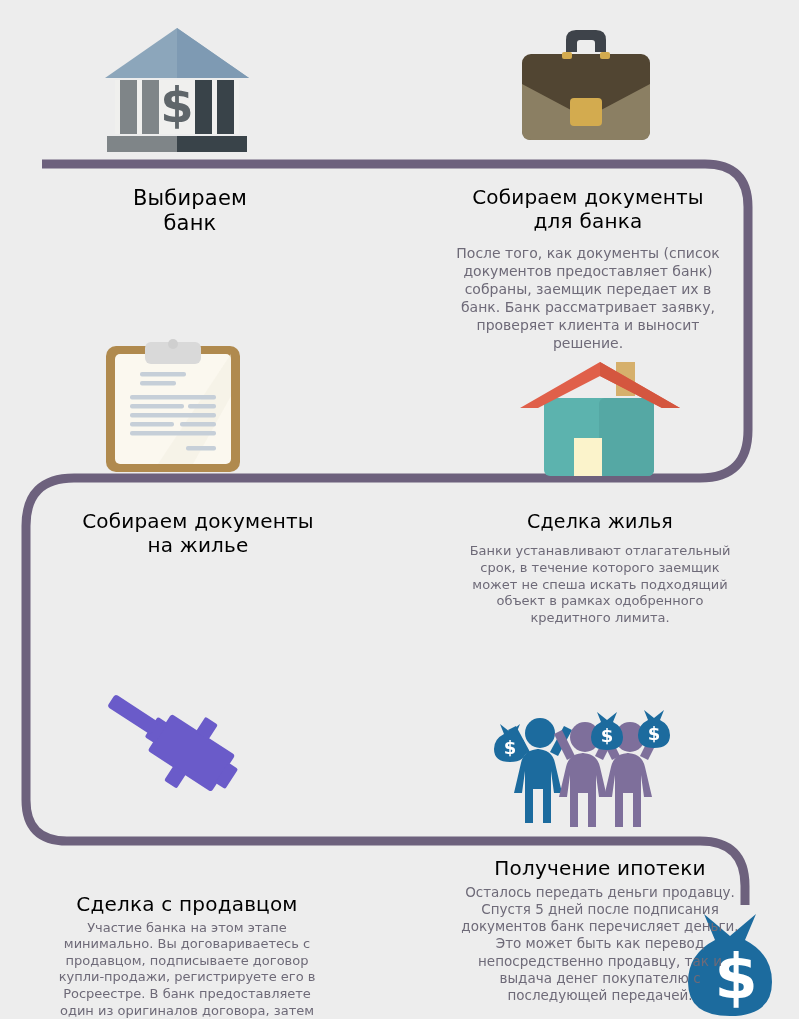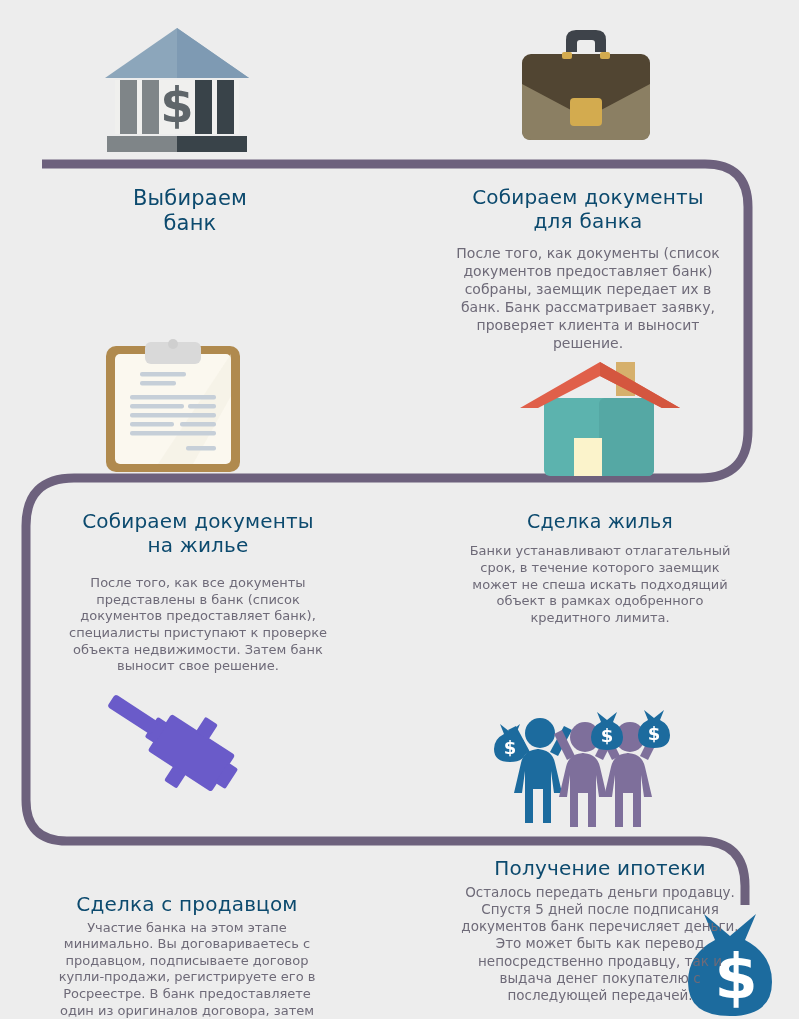--- a/index.html
+++ b/index.html
@@ -20,21 +20,21 @@
   #path-svg{
     position:absolute;
     left:0; top:0;
     width:799px; height:1019px;
     pointer-events:none;
   }
 
   
   .block{ position:absolute; text-align:center; }
   .block .title{
-    color:#0c4a6e;
+    color:#000000;
     font-weight:400;
     line-height:1.18;
     letter-spacing:.2px;
     white-space:pre-line;
   }
   .block .body{
     color:#6e6a78;
     line-height:1.28;
     white-space:pre-line;
   }
@@ -197,26 +197,20 @@
 документов предоставляет банк)
 собраны, заемщик передает их в
 банк. Банк рассматривает заявку,
 проверяет клиента и выносит
 решение.</div>
   </div>
 
   <div class="block" id="block-3">
     <div class="title">Собираем документы
 на жилье</div>
-    <div class="body">После того, как все документы
-представлены в банк (список
-документов предоставляет банк),
-специалисты приступают к проверке
-объекта недвижимости. Затем банк
-выносит свое решение.</div>
   </div>
 
   <div class="block" id="block-4">
     <div class="title">Сделка жилья</div>
     <div class="body">Банки устанавливают отлагательный
 срок, в течение которого заемщик
 может не спеша искать подходящий
 объект в рамках одобренного
 кредитного лимита.</div>
   </div>

